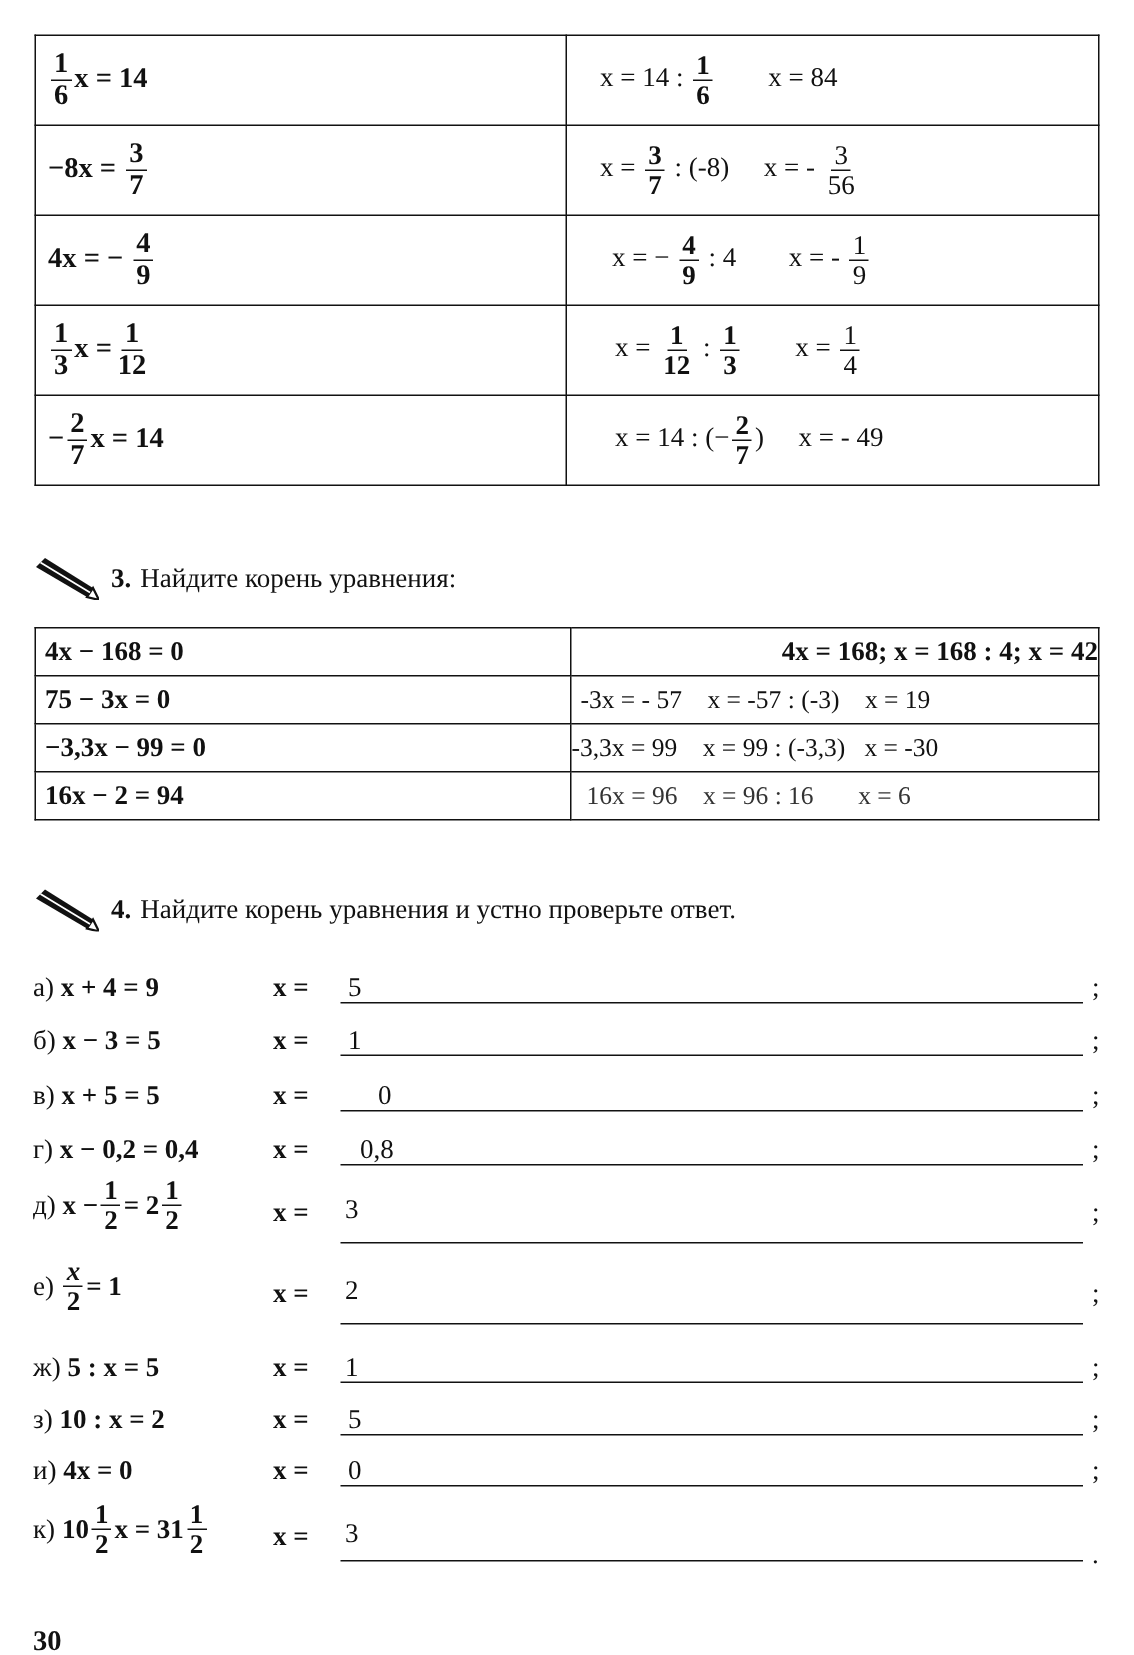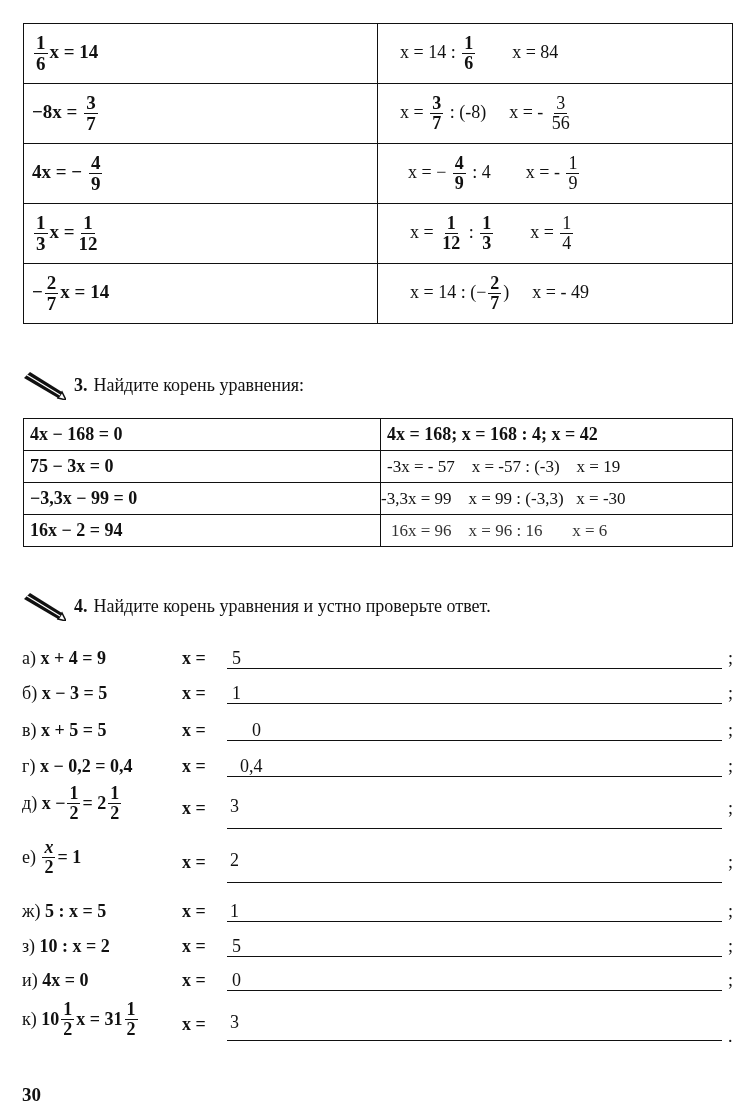--- a/index.html
+++ b/index.html
@@ -18,21 +18,21 @@
   .gap2 { display: inline-block; width: 14px; }
   
   .heading { position: absolute; left: 22px; font-size: 18px; font-weight: bold; display: flex; align-items: center; }
   .heading .pencil { width: 44px; height: 30px; margin-right: 8px; }
   .heading span.num { margin-right: 6px; }
   
   .t2 { position: absolute; left: 23px; top: 418px; width: 710px; border-collapse: collapse; border-radius: 23px; }
   .t2 td { border: 1.5px solid #111; height: 31px; padding: 0 0 0 6px; font-size: 18px; vertical-align: middle; }
   .t2 td.l { width: 350px; font-weight: bold; }
   .t2 td.r { font-size: 17px; }
-  .t2 td.r.b { font-weight: bold; font-size: 18px; }
+  .t2 td.r.b { font-weight: bold; font-size: 18px; text-align: right; }
   
   .row { position: absolute; left: 22px; width: 720px; font-size: 18px; }
   .row .label { position: absolute; left: 0; font-weight: bold; white-space: nowrap; }
   .row .label .lt { font-weight: normal; }
   .row .xeq { position: absolute; left: 160px; font-weight: bold; }
   .row .ans { position: absolute; left: 210px; font-weight: normal; }
   .row .line { position: absolute; left: 205px; width: 495px; border-bottom: 1.3px solid #111; }
   .row .semi { position: absolute; left: 706px; }
   .page-number { position: absolute; left: 22px; top: 1068px; font-size: 19px; font-weight: bold; margin-top: 16px; }
 </style>
@@ -213,21 +213,21 @@
   <span class="label"><span class="lt">в)</span> <span>x + 5 = 5</span></span>
   <span class="xeq">x =</span>
   <span class="ans" style="left:230px">0</span>
   <span class="line" style="top:20px"></span>
   <span class="semi">;</span>
 </div>
 
 <div class="row" style="top:756px">
   <span class="label"><span class="lt">г)</span> <span>x − 0,2 = 0,4</span></span>
   <span class="xeq">x =</span>
-  <span class="ans" style="left:218px">0,4</span>
+  <span class="ans" style="left:218px">0,8</span>
   <span class="line" style="top:20px"></span>
   <span class="semi">;</span>
 </div>
 
 <div class="row" style="top:788px">
   <span class="label" style="display:flex;align-items:center;top:-4px">
     <span class="lt">д)</span>&nbsp;
     <span>x −</span>
     <span class="frac">
         <span class="n">1</span>

